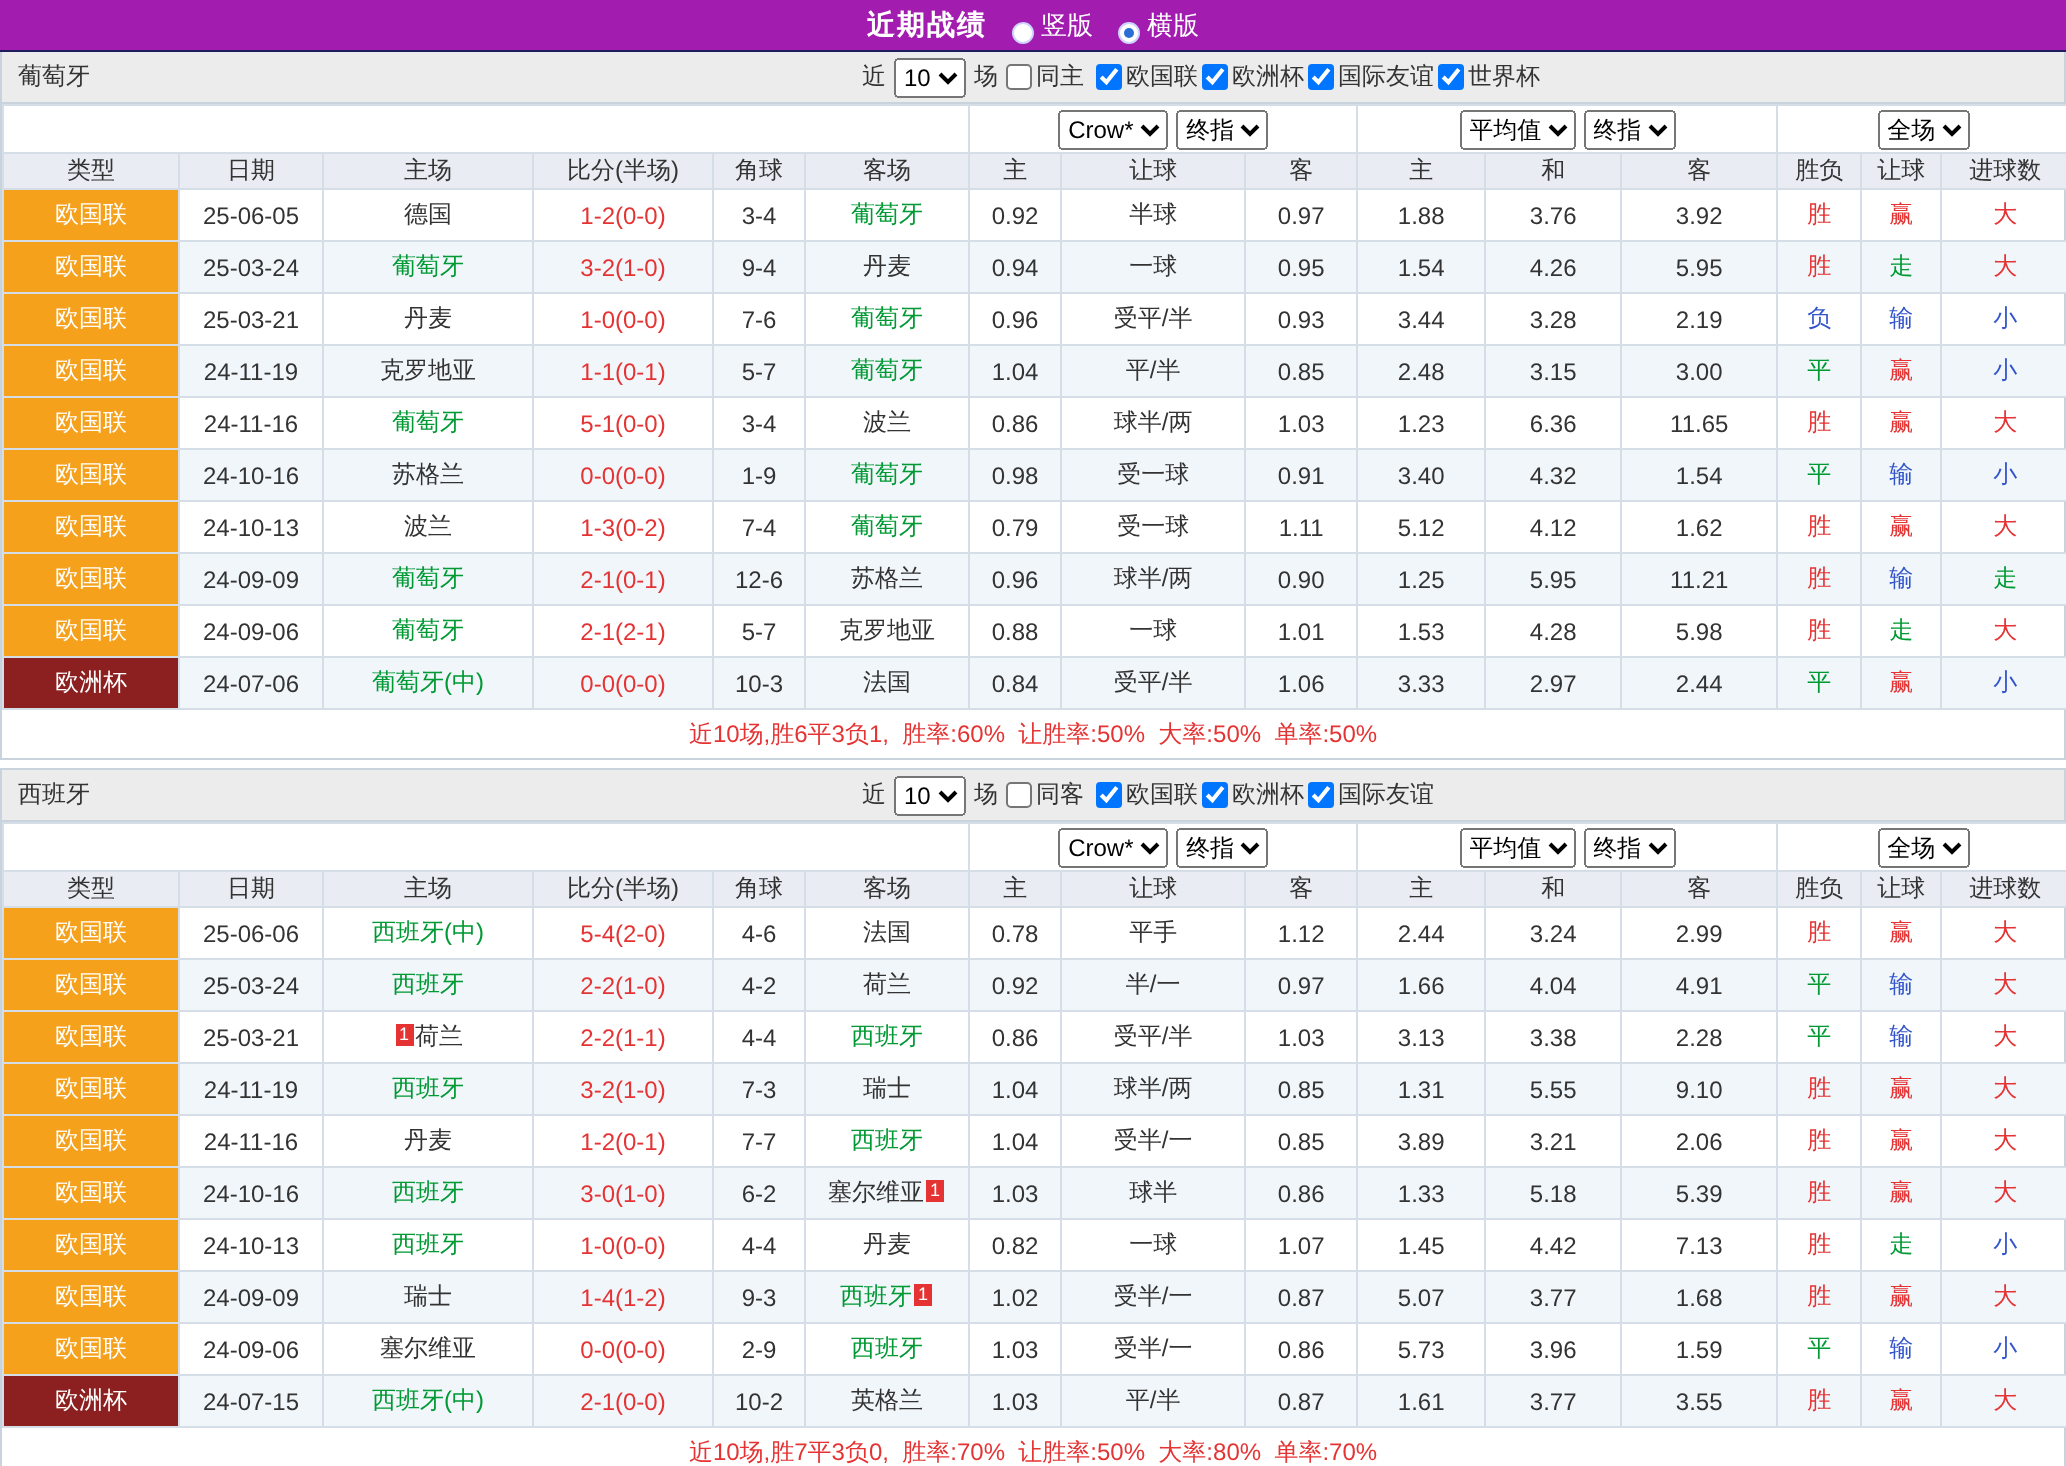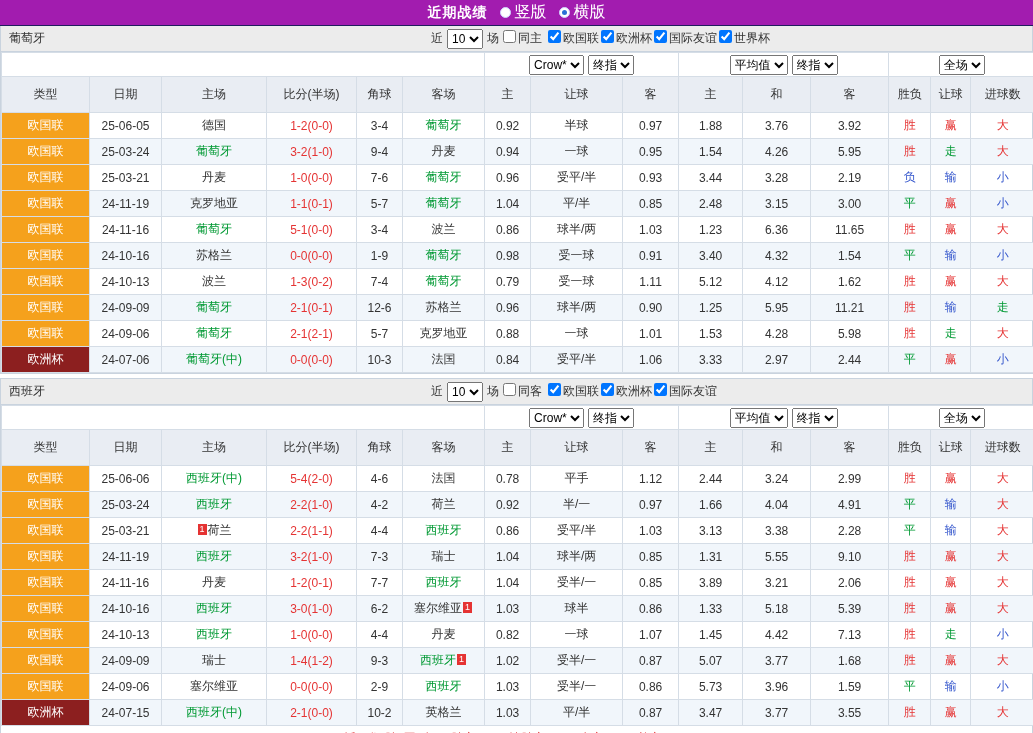--- a/index.html
+++ b/index.html
@@ -1,38 +1,38 @@
 <!DOCTYPE html>
 <html><head>
 <meta charset="utf-8">
 <style>
   *{box-sizing:border-box;margin:0;padding:0}
   html,body{width:1033px}
   body{font-family:"Liberation Sans","DejaVu Sans",sans-serif;font-size:12px;color:#333;background:#fff}
   
   .topbar{height:26px;background:#a21caf;display:flex;align-items:center;justify-content:center;gap:12px;color:#fff;border-bottom:1px solid #1f1d5e}
   .topbar .title{font-weight:bold;font-size:14px;letter-spacing:1px}
-  .radio{display:inline-flex;align-items:center;gap:4px;cursor:pointer;font-size:16px}
+  .radio{display:inline-flex;align-items:flex-end;gap:4px;cursor:pointer;font-size:13px}
   .rdot{width:11px;height:11px;border-radius:50%;background:#fff;display:inline-block;position:relative;border:1px solid #cfd4ff}
   .rdot.checked::after{content:"";position:absolute;left:2px;top:2px;right:2px;bottom:2px;border-radius:50%;background:#2a6fd6}
   
   .panel{border:1px solid #c9d3de;border-top:none}
   .panel + .panel{margin-top:4px;border-top:1px solid #c9d3de}
   .sec-header{height:26px;background:#ececec;border-bottom:1px solid #c9d3de;position:relative;display:flex;align-items:center;padding:0 8px}
   .sec-header .team{color:#333}
   .controls{position:absolute;left:430px;display:flex;align-items:center;gap:4px;white-space:nowrap}
   .controls select{font-size:12px;height:20px}
-  .chk{display:inline-flex;gap:2px;margin-right:2px;cursor:pointer}
+  .chk{display:inline-flex;align-items:center;gap:2px;margin-right:2px;cursor:pointer}
   .chk input{width:13px;height:13px}
   
   table{width:100%;border-collapse:collapse;table-layout:fixed}
   th,td{border:1px solid #d5dde6;text-align:center;overflow:hidden;white-space:nowrap}
   thead tr.drops th{height:24px;background:#fff;font-weight:normal}
   thead tr.drops select{font-size:12px;height:20px;margin:0 2px}
-  thead tr.cols th{height:36px;background:#e9edf3;font-weight:normal;color:#333}
+  thead tr.cols th{height:18px;background:#e9edf3;font-weight:normal;color:#333}
   tbody td{height:26px}
   tbody tr:nth-child(even){background:#f1f6fb}
   .type-league{background:#f5a11c;color:#fff}
   .type-cup{background:#8c1f1f;color:#fff}
   .score{color:#e53333}
   .hl{color:#009933}
   .c-r{color:#e53333}
   .c-g{color:#009933}
   .c-b{color:#3355cc}
   .badge{display:inline-block;background:#e53333;color:#fff;font-size:9px;line-height:11px;min-width:9px;padding:0 1px;margin:0 1px;vertical-align:2px}
@@ -294,20 +294,21 @@
           <td>1.06</td>
           <td>3.33</td>
           <td>2.97</td>
           <td>2.44</td>
           <td class="c-g">平</td>
           <td class="c-r">赢</td>
           <td class="c-b">小</td>
         </tr>
       </tbody>
   </table>
+  <div class="sec-footer">近10场,胜6平3负1,  胜率:60%  让胜率:50%  大率:50%  单率:50%</div>
 </section>
 
 <section class="panel">
   <div class="sec-header">
     <span class="team">西班牙</span>
     <span class="controls">
       <span>近</span>
       <select><option>10</option></select>
       <span>场</span>
       <label class="chk">
@@ -532,21 +533,21 @@
         <tr>
           <td class="type-cup">欧洲杯</td>
           <td>24-07-15</td>
           <td><span class="hl">西班牙(中)</span></td>
           <td class="score">2-1(0-0)</td>
           <td>10-2</td>
           <td><span>英格兰</span></td>
           <td>1.03</td>
           <td>平/半</td>
           <td>0.87</td>
-          <td>3.47</td>
+          <td>1.61</td>
           <td>3.77</td>
           <td>3.55</td>
           <td class="c-r">胜</td>
           <td class="c-r">赢</td>
           <td class="c-r">大</td>
         </tr>
       </tbody>
   </table>
   <div class="sec-footer">近10场,胜7平3负0,  胜率:70%  让胜率:50%  大率:80%  单率:70%</div>
 </section>

